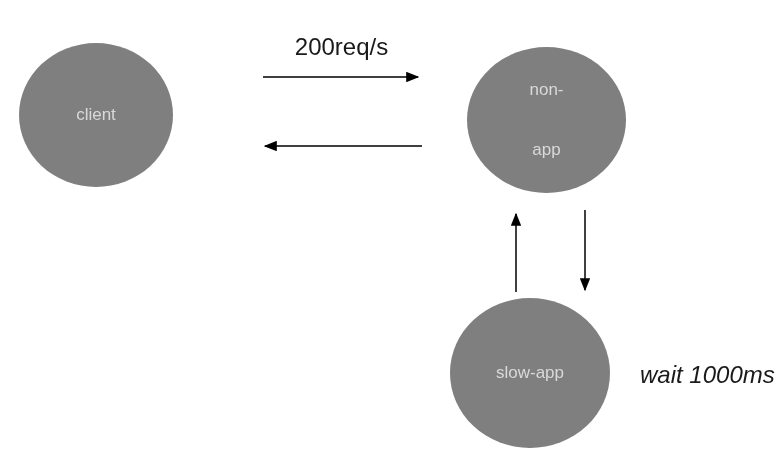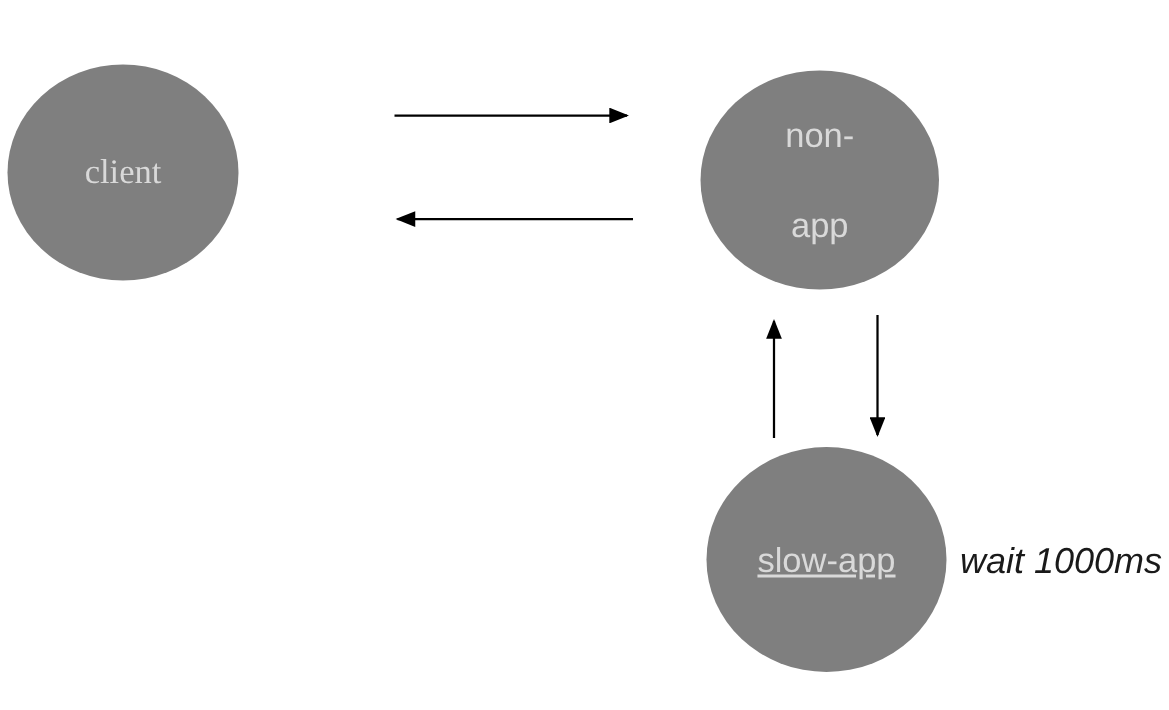--- a/index.html
+++ b/index.html
@@ -36,26 +36,26 @@
   }
   .node {
     position: absolute;
     border-radius: 50%;
     background: var(--node-fill);
     display: flex;
     align-items: center;
     justify-content: center;
     text-align: center;
     color: var(--node-text);
-    font-size: 23px;
+    font-size: 17px;
     line-height: 30px;
   }
-  .node-client   { left: 5px;  top: 43px;  width: 154px; height: 144px; font-family: Liberation Serif, serif; }
+  .node-client   { left: 19px;  top: 43px;  width: 154px; height: 144px; }
   .node-nonblock { left: 467px; top: 47px;  width: 159px; height: 146px; }
-  .node-slow     { left: 471px; top: 298px; width: 160px; height: 150px; text-decoration: underline; }
+  .node-slow     { left: 450px; top: 298px; width: 160px; height: 150px; }
   .flow-label {
     position: absolute;
     color: var(--label-text);
     font-size: 24px;
     white-space: nowrap;
   }
   .label-rate {
     left: 263px; top: 33px;
     width: 157px;
     text-align: center;
@@ -90,16 +90,17 @@
       <span>non-</span><br>
       <br>
       <span>app</span>
     </span>
   </div>
 
   <div class="node node-slow">
     <span>slow-app</span>
   </div>
 
+  <div class="flow-label label-rate">200req/s</div>
 
   <div class="flow-label label-wait">wait 1000ms</div>
 
 </div>
 
 </body></html>

